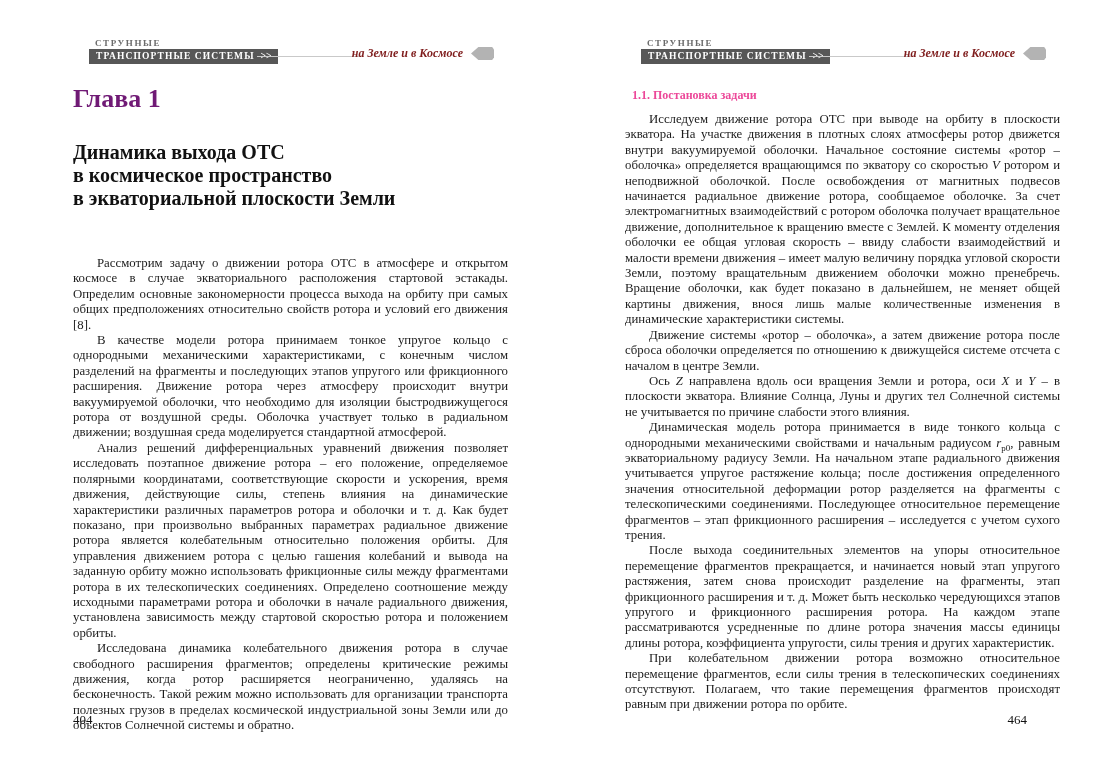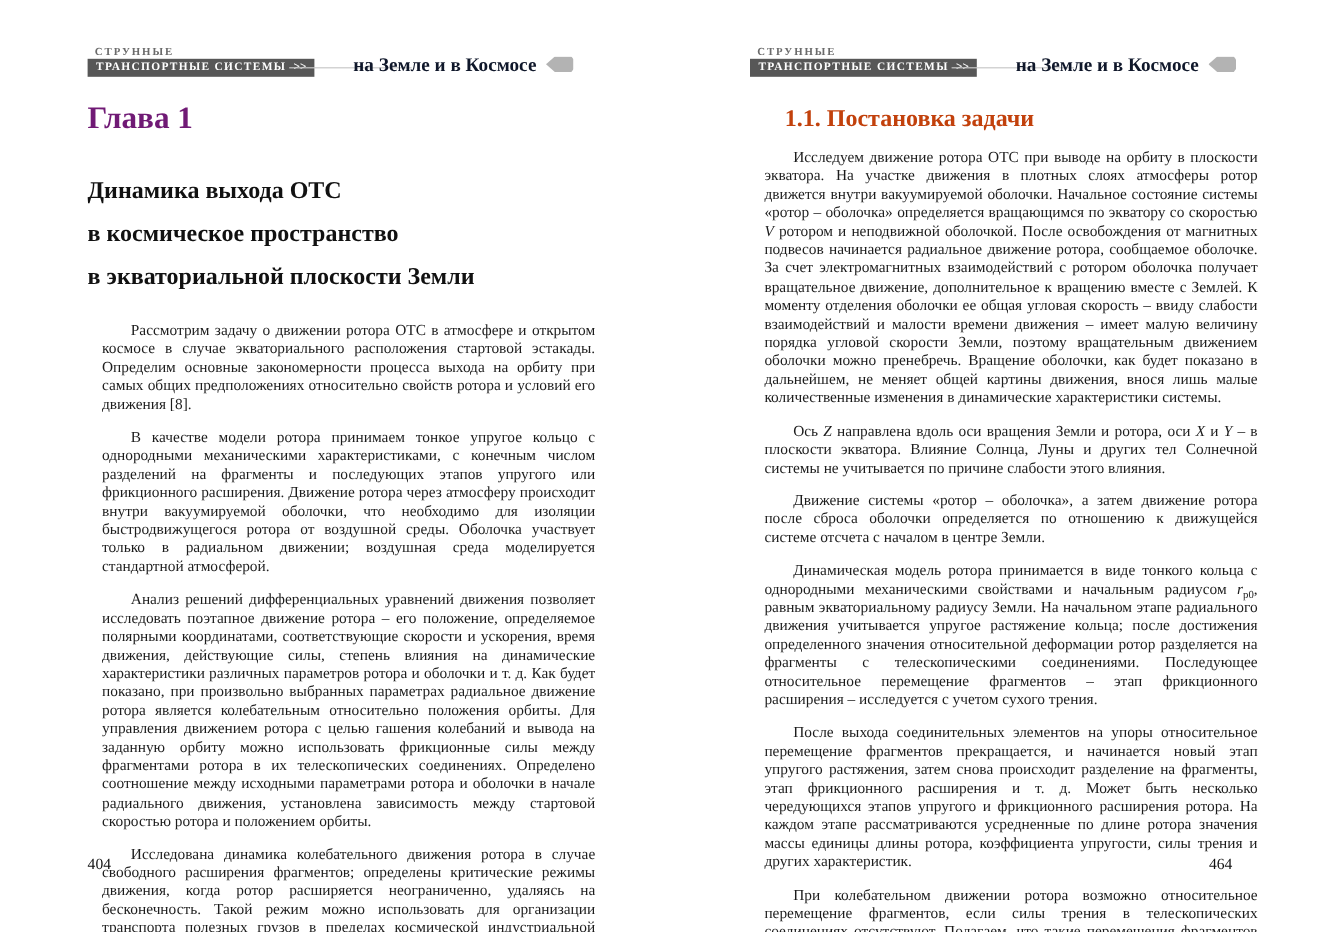--- a/index.html
+++ b/index.html
@@ -5,59 +5,59 @@
   html,body{margin:0;padding:0;background:#ffffff;}
   body{
     width:1100px;height:777px;position:relative;overflow:hidden;
     font-family:"Liberation Serif","DejaVu Serif",serif;color:#1c1c1c;
   }
   .page{position:absolute;top:0;width:435px;height:777px;}
   .page-left{left:73px;}
   .page-right{left:625px;}
 
   
-  .hdr{position:absolute;left:0;top:38px;width:100%;height:28px;}
+  .hdr{position:absolute;left:16px;top:38px;width:100%;height:28px;}
   .hdr-top{
     position:absolute;left:6px;top:0;
     font-size:9px;font-weight:bold;letter-spacing:1.6px;color:#6b6b6b;
   }
   .hdr-box{
     position:absolute;left:0;top:11px;height:15px;line-height:15px;
     background:#575757;color:#ffffff;font-size:9.5px;font-weight:bold;
     letter-spacing:1.1px;padding:0 7px;white-space:nowrap;
   }
   .hdr-box .chev{margin-left:6px;letter-spacing:0;}
   .hdr-rule{position:absolute;left:168px;right:165px;top:18px;height:1px;background:#c9c9c9;}
   .hdr-tagline{
-    position:absolute;right:61px;top:8px;font-size:16px;font-weight:bold;
-    color:#0f172a;white-space:nowrap;
+    position:absolute;right:61px;top:8px;font-size:12px;font-weight:bold;
+    color:#7f1d1d;white-space:nowrap;font-style:italic;
   }
   .hdr-arrow{
     position:absolute;right:30px;top:9px;width:23px;height:13px;background:#b3b3b3;
     clip-path:polygon(0 50%,32% 0,92% 0,100% 20%,100% 80%,92% 100%,32% 100%);
   }
 
   
   .chapter-label{position:absolute;left:0;top:84px;font-size:26px;font-weight:bold;color:#701a75;}
   .chapter-title{
     position:absolute;left:0;top:141px;font-size:20px;font-weight:bold;
-    line-height:36px;color:#111;white-space:pre-line;
+    line-height:23px;color:#111;white-space:pre-line;
   }
   
-  .section-title{position:absolute;left:29px;top:88px;font-size:20px;font-weight:bold;color:#c2410c;}
+  .section-title{position:absolute;left:7px;top:88px;font-size:12px;font-weight:bold;color:#ec4899;}
 
   
   .page-body{
     position:absolute;left:0;width:435px;
     font-size:12.8px;line-height:15.4px;text-align:justify;
     hyphens:auto;-webkit-hyphens:auto;
   }
   .body-left{top:256px;}
   .body-right{top:112px;}
-  .page-body p{margin:12px;text-indent:24px;}
+  .page-body p{margin:0;text-indent:24px;}
   .page-body .it{font-style:italic;}
   .page-body sub{font-size:0.7em;line-height:0;}
 
   .pagenum{position:absolute;top:712px;font-size:13px;color:#111;text-align:center;}
   .pagenum-left{left:0;}
   .pagenum-right{right:33px;}
 </style>
 </head>
 <body>
 
@@ -91,21 +91,21 @@
     <div class="hdr-box"><span>ТРАНСПОРТНЫЕ СИСТЕМЫ</span><span class="chev">&gt;&gt;</span></div>
     <div class="hdr-rule"></div>
     <div class="hdr-tagline">на Земле и в Космосе</div>
     <div class="hdr-arrow"></div>
   </div>
 
   <div class="section-title">1.1. Постановка задачи</div>
 
   <div class="page-body body-right">
       <p><span>Исследуем движение ротора ОТС при выводе на орбиту в плоскости экватора. На участке движения в плотных слоях атмосферы ротор движется внутри вакуумируемой оболочки. Начальное состояние системы «ротор – оболочка» определяется вращающимся по экватору со скоростью </span><span class="it">V</span><span> ротором и неподвижной оболочкой. После освобождения от магнитных подвесов начинается радиальное движение ротора, сообщаемое оболочке. За счет электромагнитных взаимодействий с ротором оболочка получает вращательное движение, дополнительное к вращению вместе с Землей. К моменту отделения оболочки ее общая угловая скорость – ввиду слабости взаимодействий и малости времени движения – имеет малую величину порядка угловой скорости Земли, поэтому вращательным движением оболочки можно пренебречь. Вращение оболочки, как будет показано в дальнейшем, не меняет общей картины движения, внося лишь малые количественные изменения в динамические характеристики системы.</span></p>
+      <p><span>Движение системы «ротор – оболочка», а затем движение ротора после сброса оболочки определяется по отношению к движущейся системе отсчета с началом в центре Земли.</span></p>
       <p><span>Ось </span><span class="it">Z</span><span> направлена вдоль оси вращения Земли и ротора, оси </span><span class="it">X</span><span> и </span><span class="it">Y</span><span> – в плоскости экватора. Влияние Солнца, Луны и других тел Солнечной системы не учитывается по причине слабости этого влияния.</span></p>
-      <p><span>Движение системы «ротор – оболочка», а затем движение ротора после сброса оболочки определяется по отношению к движущейся системе отсчета с началом в центре Земли.</span></p>
       <p><span>Динамическая модель ротора принимается в виде тонкого кольца с однородными механическими свойствами и начальным радиусом </span><span class="it">r</span><sub>р0</sub><span>, равным экваториальному радиусу Земли. На начальном этапе радиального движения учитывается упругое растяжение кольца; после достижения определенного значения относительной деформации ротор разделяется на фрагменты с телескопическими соединениями. Последующее относительное перемещение фрагментов – этап фрикционного расширения – исследуется с учетом сухого трения.</span></p>
       <p><span>После выхода соединительных элементов на упоры относительное перемещение фрагментов прекращается, и начинается новый этап упругого растяжения, затем снова происходит разделение на фрагменты, этап фрикционного расширения и т. д. Может быть несколько чередующихся этапов упругого и фрикционного расширения ротора. На каждом этапе рассматриваются усредненные по длине ротора значения массы единицы длины ротора, коэффициента упругости, силы трения и других характеристик.</span></p>
       <p><span>При колебательном движении ротора возможно относительное перемещение фрагментов, если силы трения в телескопических соединениях отсутствуют. Полагаем, что такие перемещения фрагментов происходят равным при движении ротора по орбите.</span></p>
     </div>
 
   <div class="pagenum pagenum-right">464</div>
 </div>
 
 </body></html>

